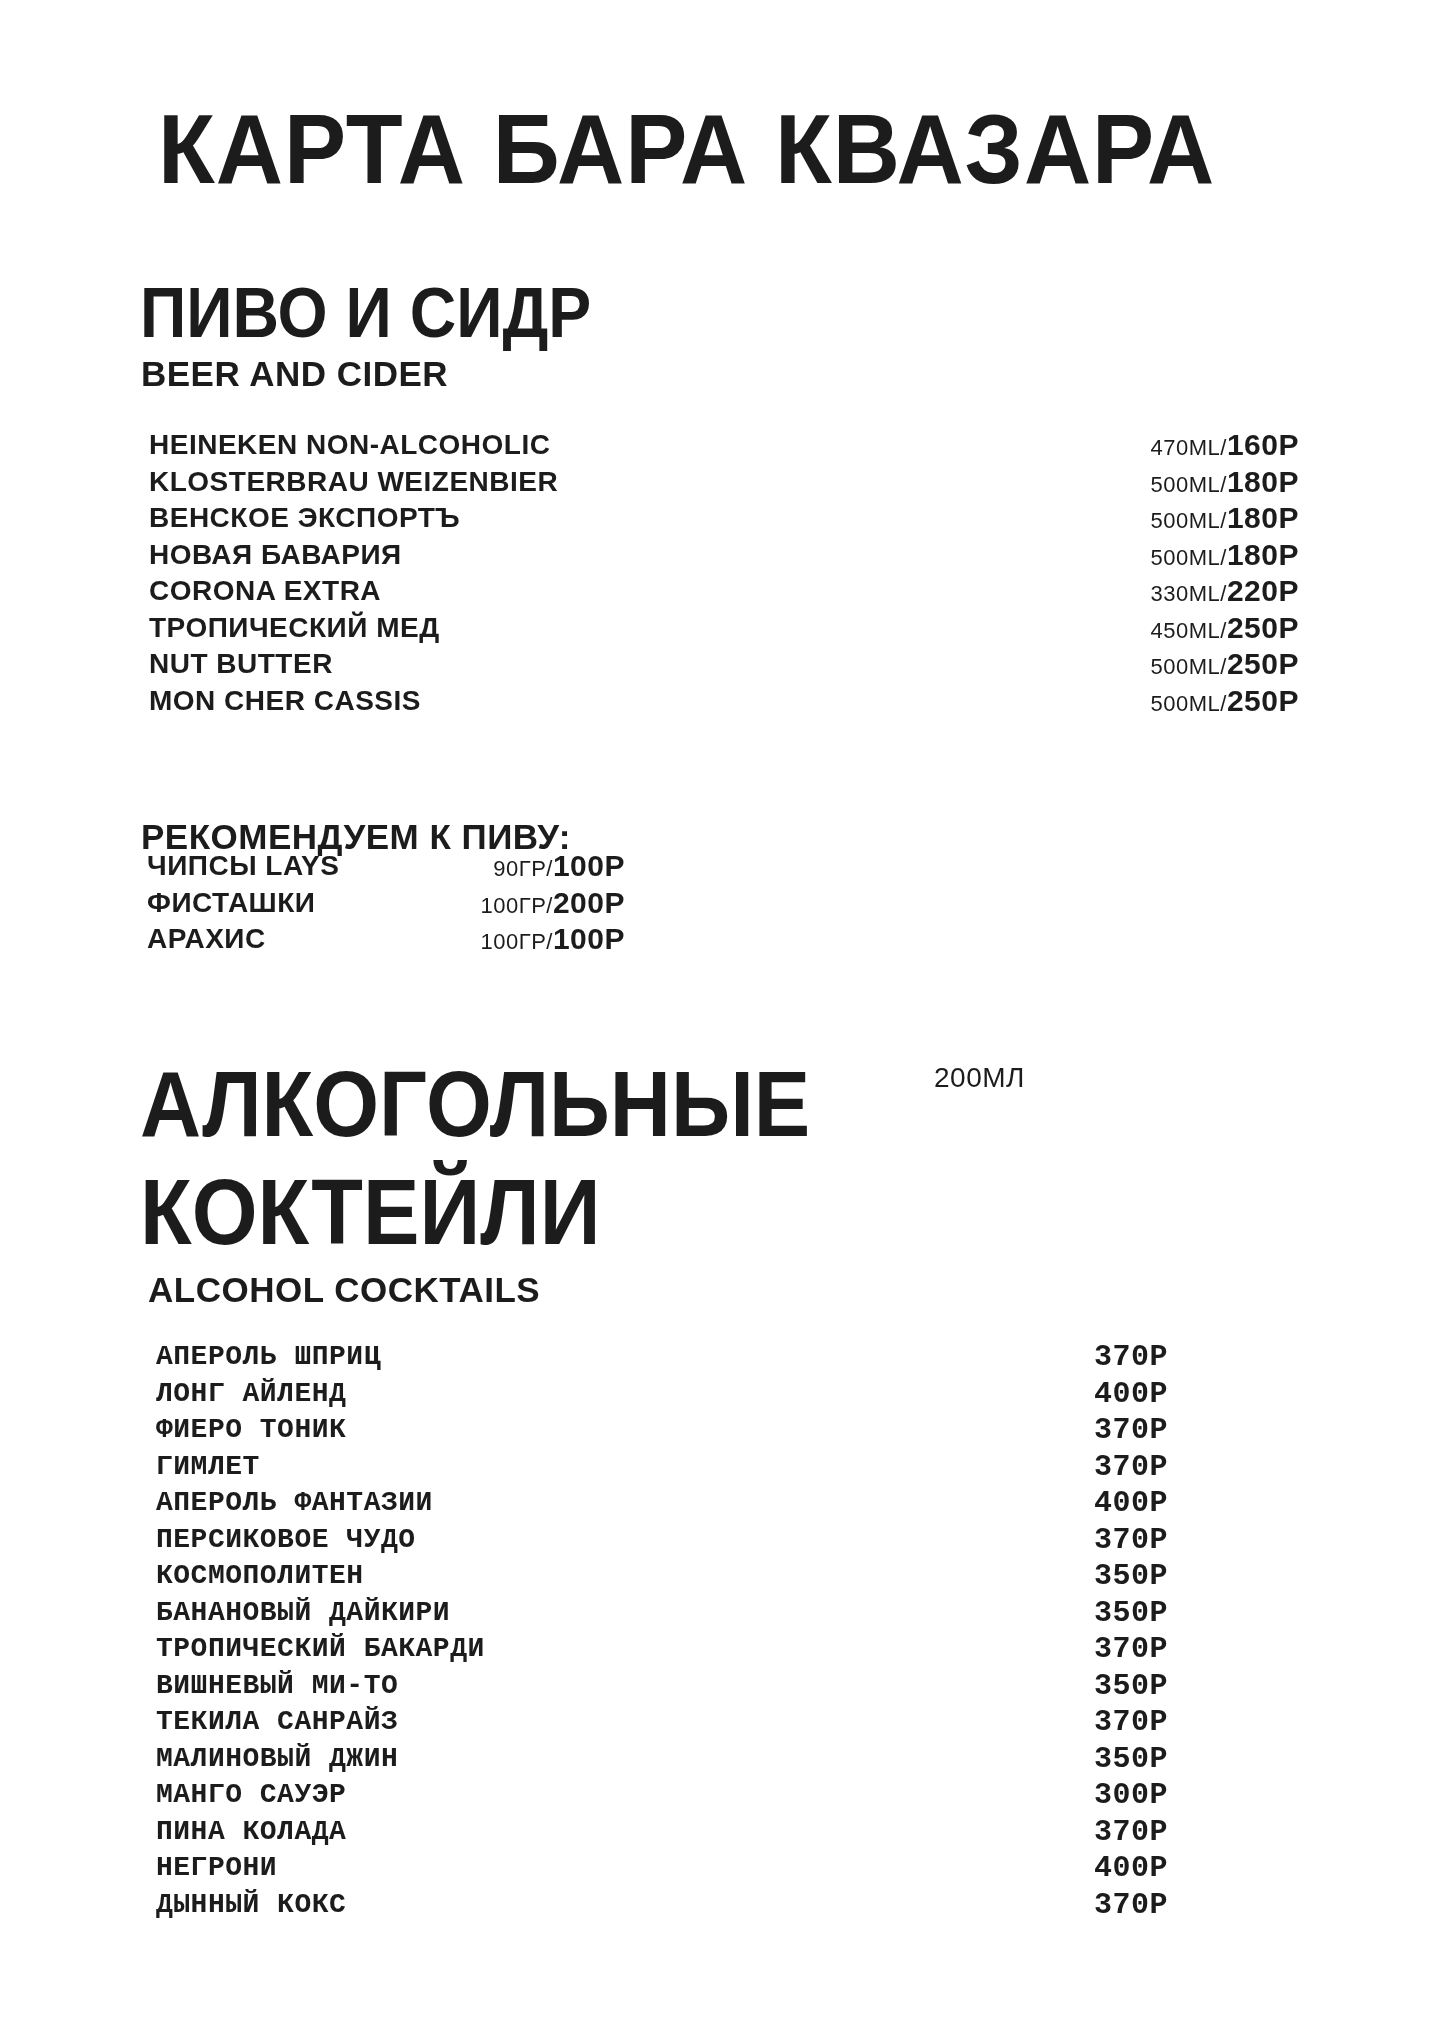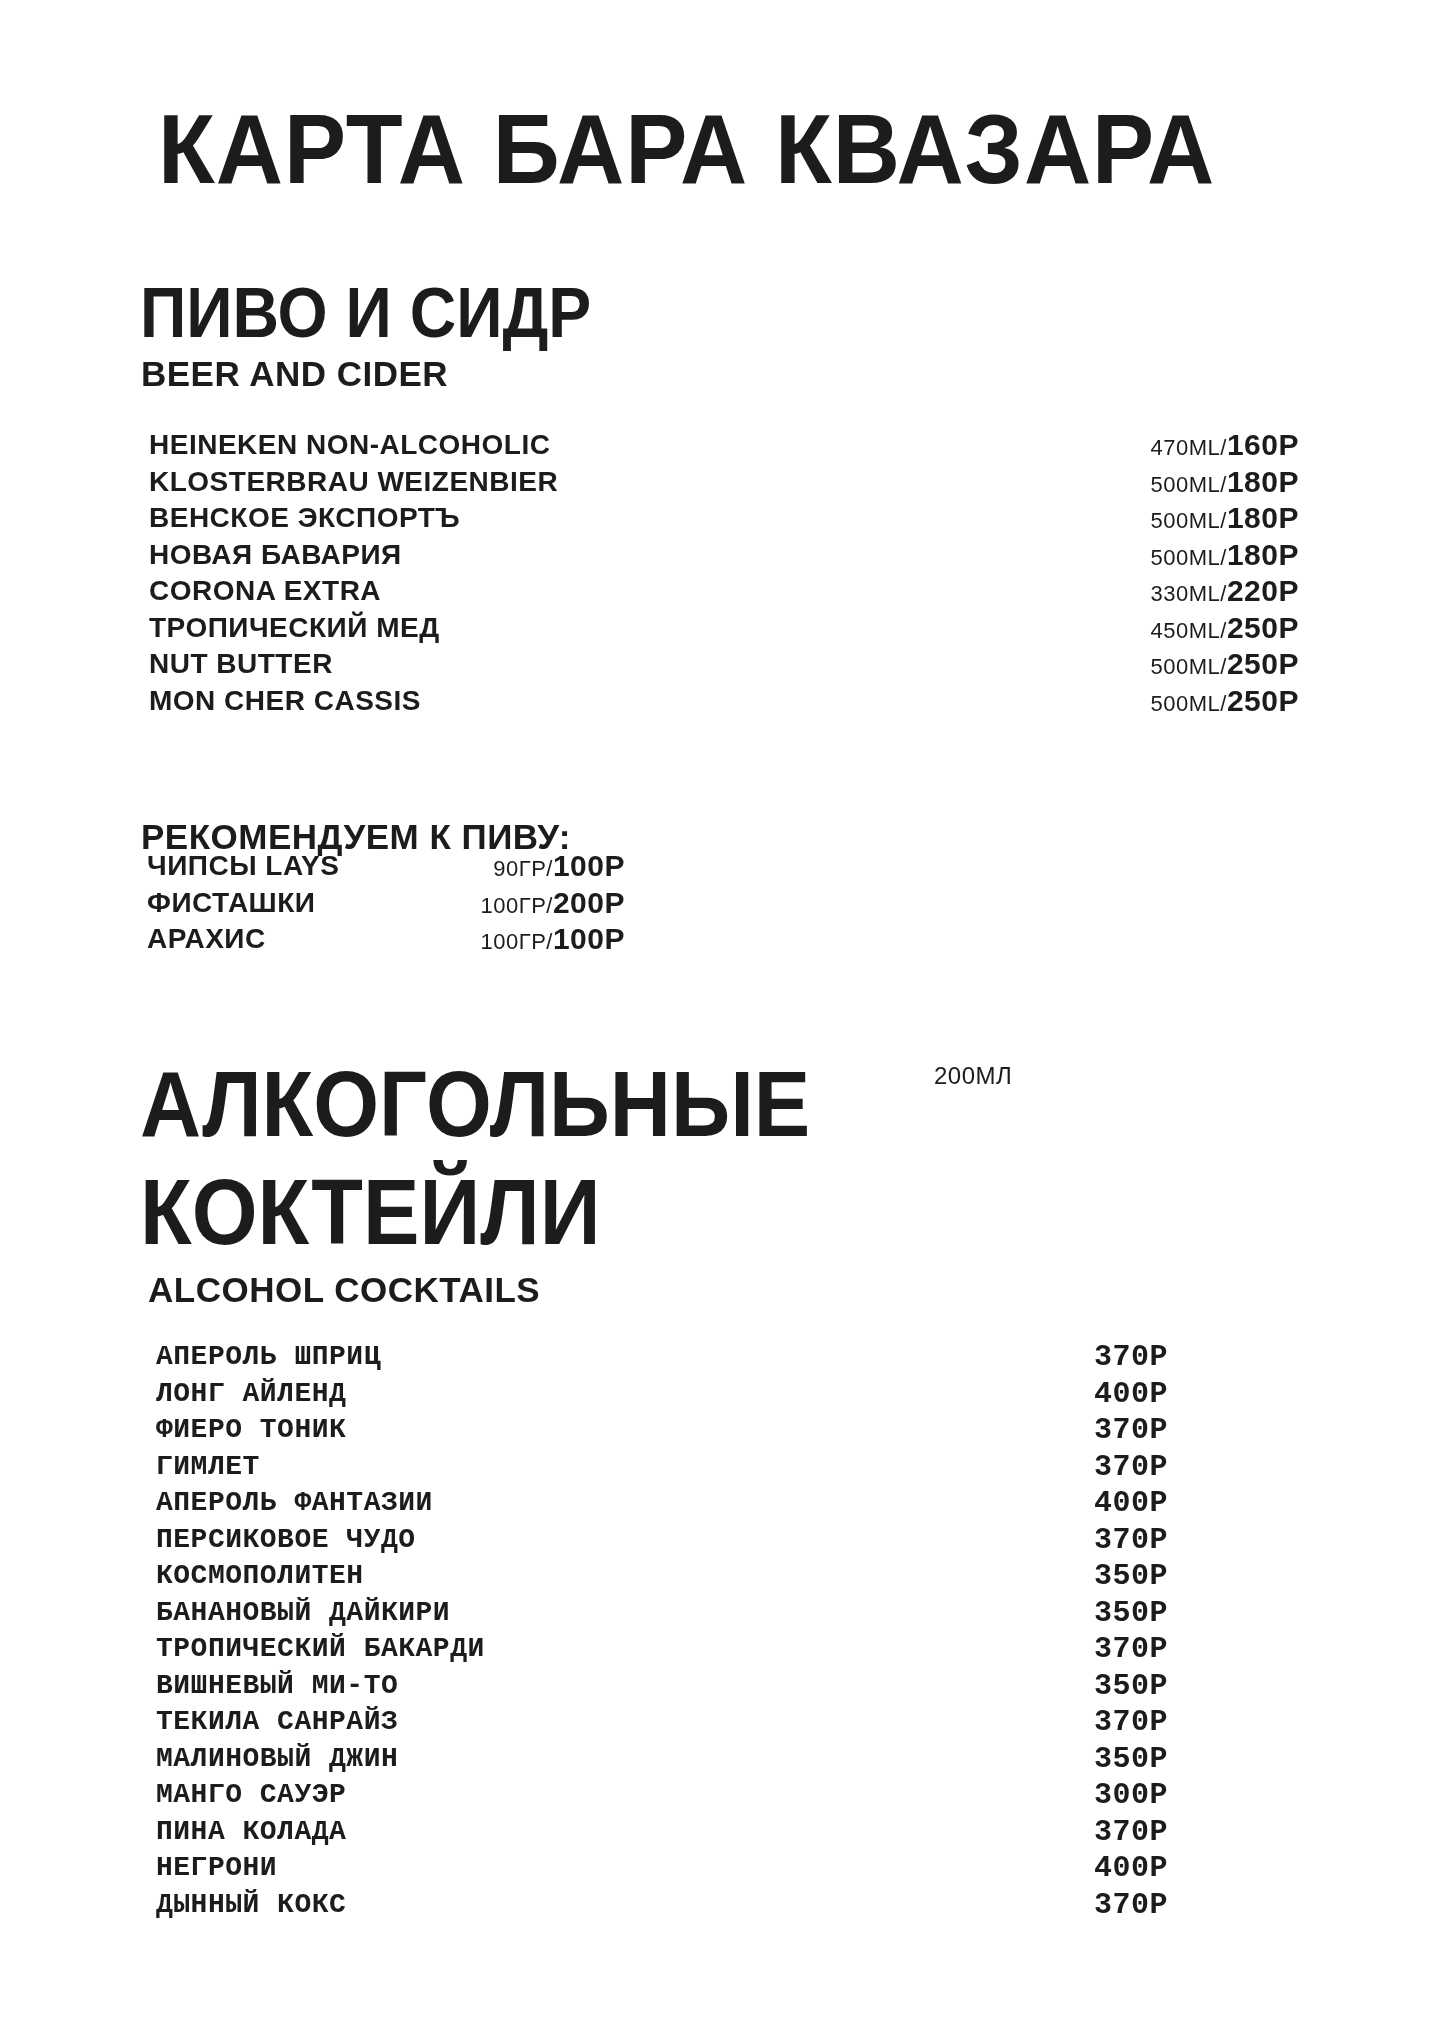--- a/index.html
+++ b/index.html
@@ -24,21 +24,21 @@
     }
     .list { margin: 8px; padding: 0; list-style: none; }
     .row {
       position: relative; height: 36.5px; line-height: 36.5px;
       font-size: 28px; font-weight: 700; letter-spacing: 0.5px; white-space: nowrap;
     }
     .row .name { position: absolute; left: 0; top: 0; }
     .row .price { position: absolute; right: 0; top: 0; }
     .row .vol { font-size: 22px; font-weight: 400; letter-spacing: 0.5px; }
     .row .cost { font-size: 30px; font-weight: 700; }
-    .sup { font-size: 24px; font-weight: 400; letter-spacing: 0.5px; }
+    .sup { font-size: 28px; font-weight: 400; letter-spacing: 0.5px; }
   </style>
 </head>
 <body>
 
 <div class="abs title">КАРТА БАРА КВАЗАРА</div>
 
 <section>
   <div class="abs h2" style="left:140px; top:278px;">ПИВО И СИДР</div>
   <div class="abs sub" style="left:141px; top:356px;">BEER AND CIDER</div>
 

